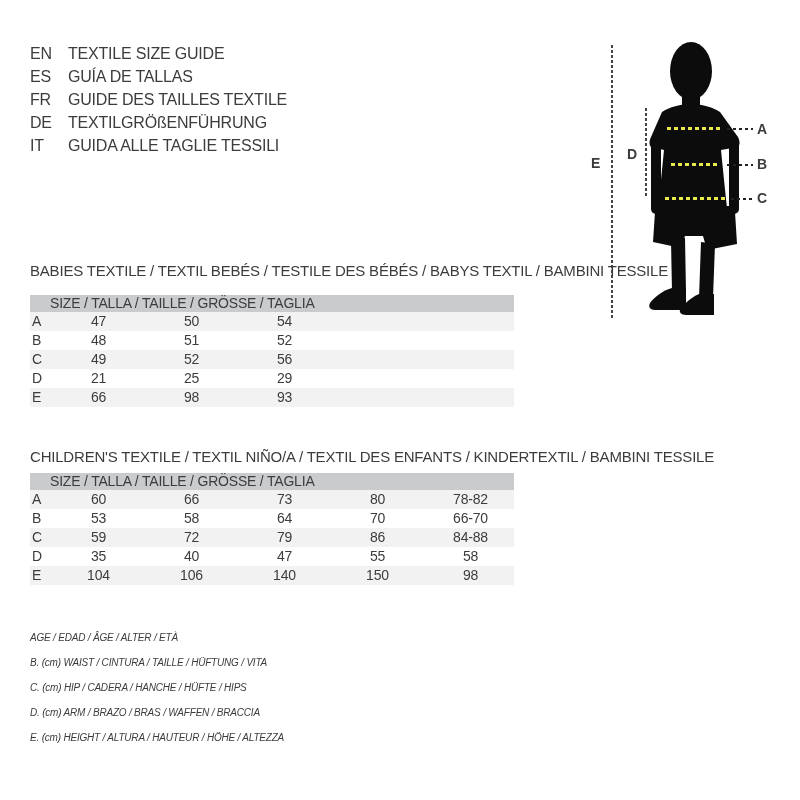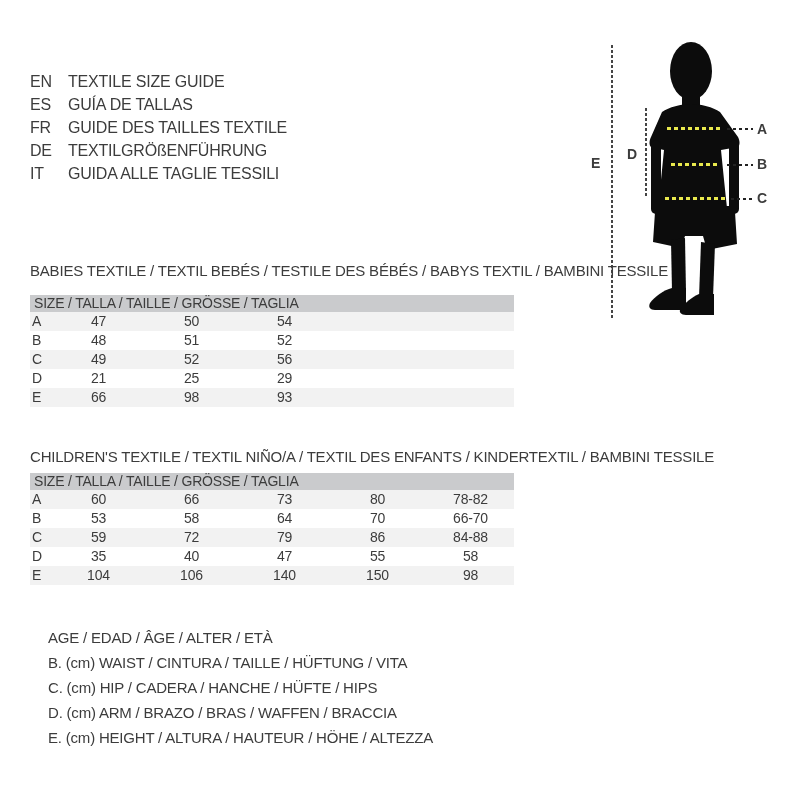--- a/index.html
+++ b/index.html
@@ -5,39 +5,39 @@
   html,body { margin:0; padding:0; }
   body {
     width:800px; height:800px; position:relative; overflow:hidden;
     background:#ffffff; color:#3c3c3c;
     font-family:"Liberation Sans", sans-serif;
     letter-spacing:-0.2px;
   }
   .abs { position:absolute; }
 
   
-  .lang-list { left:30px; top:42px; font-size:16px;margin-top:28px; }
+  .lang-list { left:30px; top:42px; font-size:16px; }
   .lang-row  { display:flex; height:23px; align-items:center; white-space:nowrap; }
   .lang-code { width:38px; flex:0 0 38px; }
 
   
   .section-heading { font-size:15px; white-space:nowrap; }
 
   
   .sg-table   { width:484px; font-size:14px; }
-  .size-bar   { height:17px; line-height:17px; background:#cacbcd; padding-left:4px; white-space:nowrap; }
+  .size-bar   { height:17px; line-height:17px; background:#cacbcd; padding-left:20px; white-space:nowrap; }
   .t-row      { display:grid; height:19px; line-height:19px; }
   .grid-3     { grid-template-columns:22px 93px 93px 93px; }
   .grid-5     { grid-template-columns:22px 93px 93px 93px 93px 93px; }
   .cell       { text-align:center; overflow:hidden; }
   .lab        { text-align:left; padding-left:2px; }
   .stripe     { background:#f2f2f2; }
 
   
-  .legend { left:48px; top:625px; font-size:15px; line-height:25px; }
+  .legend { left:30px; top:625px; font-size:10px; line-height:25px;font-style:italic; }
   .legend div { white-space:nowrap; }
 
   
   .silhouette-box { left:645px; top:40px; width:120px; height:278px; }
   .dash-yellow {
     height:3px;
     background:repeating-linear-gradient(to right, #e9e94d 0 4px, rgba(0,0,0,0) 4px 7px);
   }
   .dots-black {
     height:2px;

